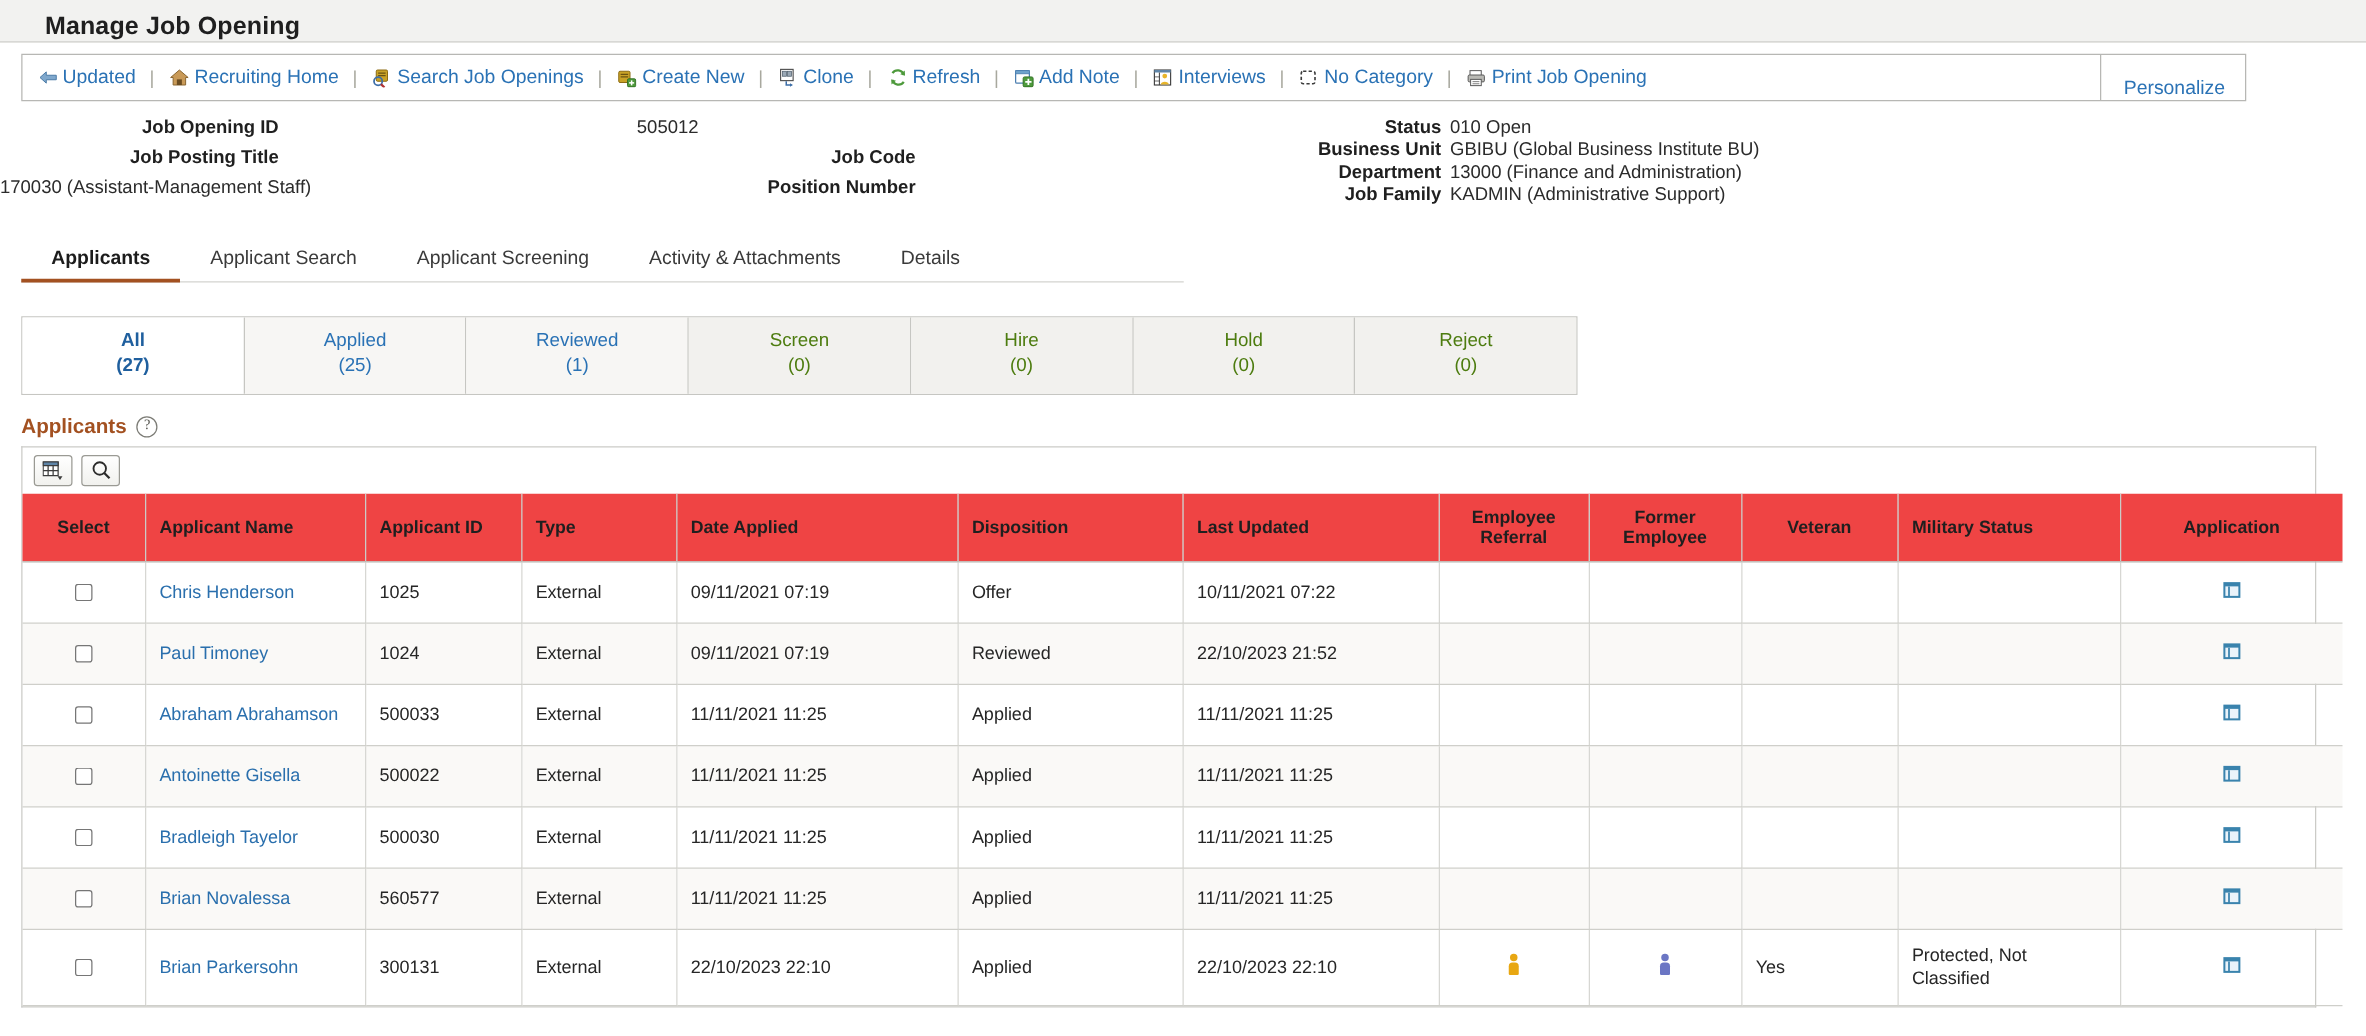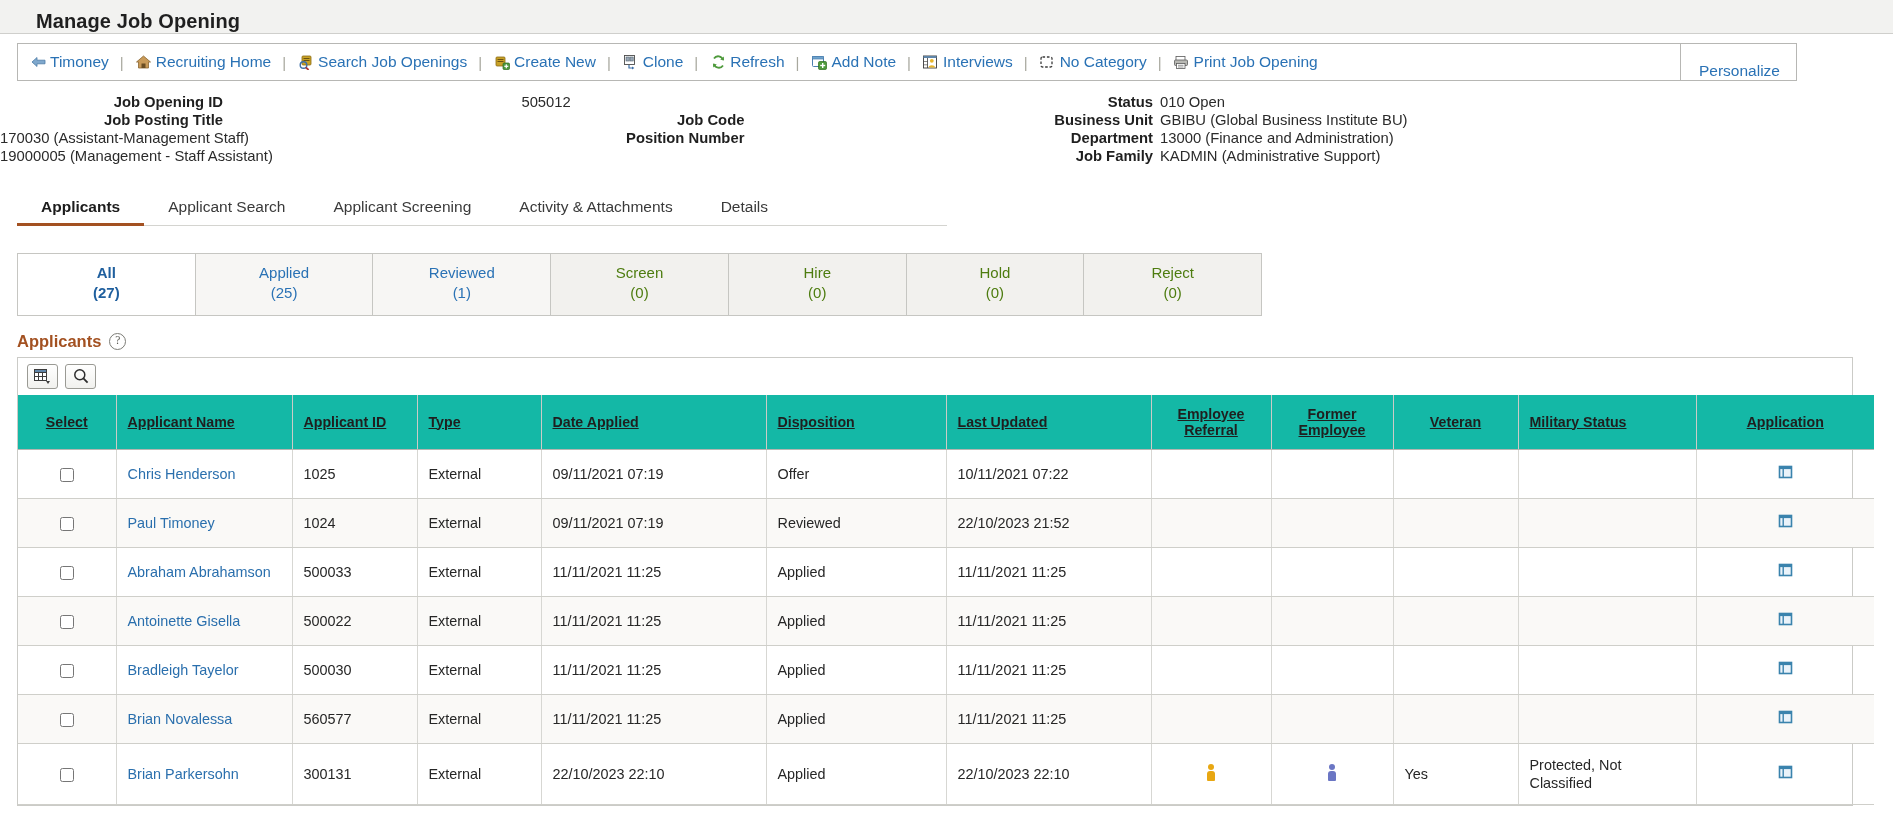--- a/index.html
+++ b/index.html
@@ -215,31 +215,30 @@
     width: 1836px;
     border: 1px solid #cbcbc7;
     border-top: none;
   }
   table.applicants {
     border-collapse: collapse;
     width: 100%;
     table-layout: fixed;
   }
   table.applicants th {
-    background: #14b8a6;
+    background: #ef4444;
     border-right: 1px solid #cbcbc7;
     border-bottom: 1px solid #b5b5b0;
     font-size: 14.2px;
     font-weight: bold;
     color: #1f1f1f;
     text-align: left;
     padding: 11px 10px 11px 11px;
     height: 46px;
     vertical-align: middle;
-    text-decoration: underline;
   }
   table.applicants th.ctr { text-align: center; padding-left: 4px; padding-right: 4px; }
   table.applicants th:last-child { border-right: none; }
   table.applicants td {
     border-right: 1px solid #d7d7d3;
     border-bottom: 1px solid #cfcfca;
     font-size: 14.4px;
     color: #262626;
     padding: 12px 10px 12px 11px;
     height: 49px;
@@ -311,21 +310,21 @@
 </div>
 
 <div class="toolbar-wrap">
   <div class="toolbar-left" id="toolbar-left">
       <div class="tb-item">
         <span class="tb-icon">
           <svg width="17" height="16" viewBox="0 0 17 16">
             <path d="M2 8 L7 3.5 L7 6.2 L15 6.2 L15 9.8 L7 9.8 L7 12.5 Z" fill="#7fa8cd" stroke="#4b7ba6" stroke-width="0.8"></path>
           </svg>
         </span>
-        <span class="tb-label">Timoney</span>
+        <span class="tb-label">Updated</span>
       </div>
       <span class="tb-sep">|</span>
       <div class="tb-item">
         <span class="tb-icon">
           <svg width="17" height="16" viewBox="0 0 17 16">
             <path d="M8.5 2 L15.5 8 L13.5 8 L13.5 14 L3.5 14 L3.5 8 L1.5 8 Z" fill="#c99a58" stroke="#8a6630" stroke-width="0.8"></path>
             <rect x="6.5" y="9.5" width="4" height="4.5" fill="#6b4d22"></rect>
           </svg>
         </span>
         <span class="tb-label">Recruiting Home</span>
@@ -439,21 +438,20 @@
 </div>
 
 <div class="facts">
   <div class="facts-col left" id="facts-left">
       <div class="f-label">Job Opening ID</div>
       <div class="f-value">505012</div>
       <div class="f-label">Job Posting Title</div>
       <div class="f-label">Job Code</div>
       <div class="f-value">170030 (Assistant-Management Staff)</div>
       <div class="f-label">Position Number</div>
-      <div class="f-value">19000005 (Management - Staff Assistant)</div>
     </div>
   <div class="facts-col right" id="facts-right">
       <div class="f-label">Status</div>
       <div class="f-value">010 Open</div>
       <div class="f-label">Business Unit</div>
       <div class="f-value">GBIBU (Global Business Institute BU)</div>
       <div class="f-label">Department</div>
       <div class="f-value">13000 (Finance and Administration)</div>
       <div class="f-label">Job Family</div>
       <div class="f-value">KADMIN (Administrative Support)</div>

